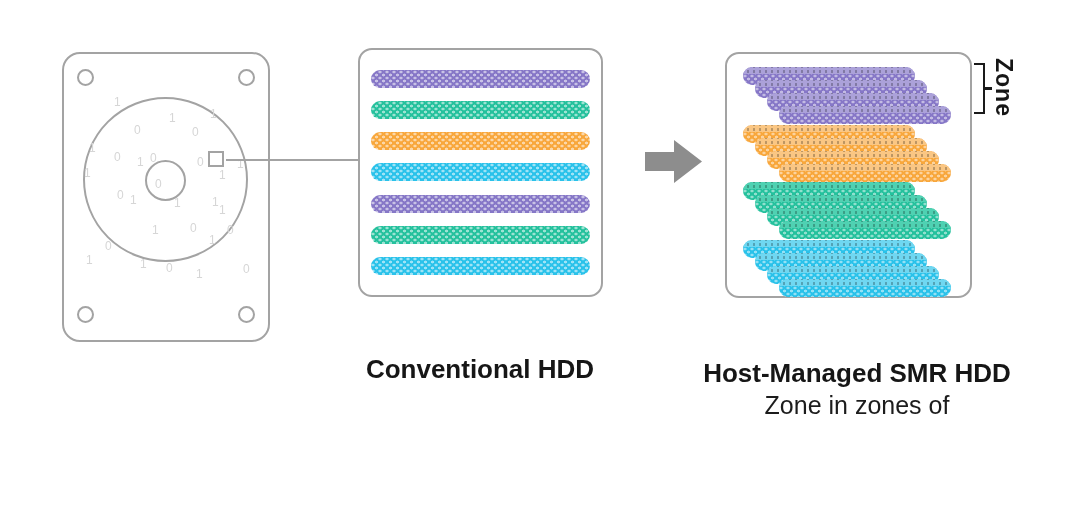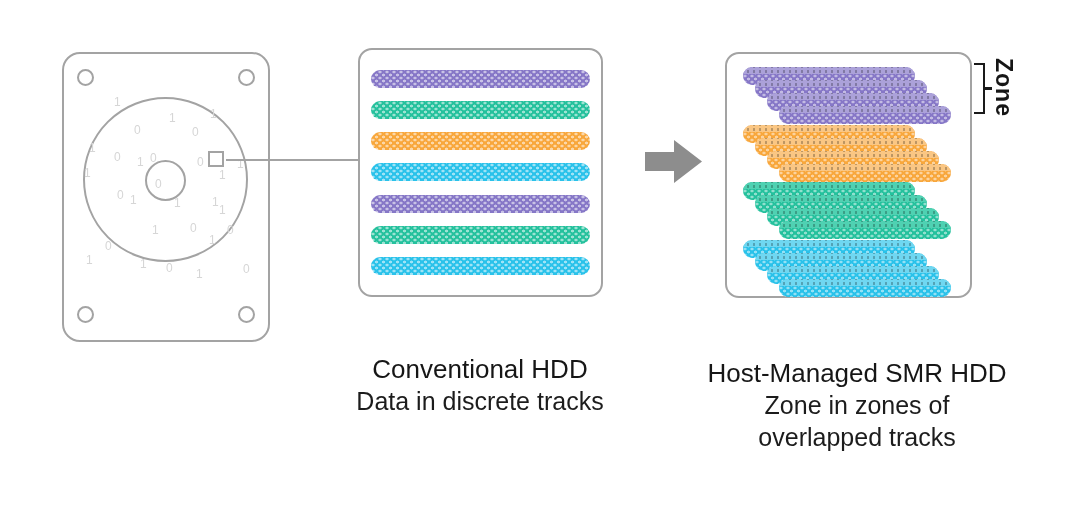--- a/index.html
+++ b/index.html
@@ -55,21 +55,21 @@
   
   .zone-bracket{position:absolute;left:974px;top:63px;width:9px;height:47px;
     border-top:2.5px solid #1a1a1a;border-right:2.5px solid #1a1a1a;border-bottom:2.5px solid #1a1a1a;}
   .zone-tick{position:absolute;left:984px;top:87px;width:8px;height:2.5px;background:#1a1a1a;}
   .zone-label{position:absolute;left:990px;top:58px;writing-mode:vertical-rl;
     font-weight:bold;font-size:23px;color:#161616;letter-spacing:1px;}
   
   .caption{position:absolute;text-align:center;color:#161616;}
   .caption-conv{left:330px;top:353px;width:300px;}
   .caption-smr{left:672px;top:357px;width:370px;}
-  .caption .title{font-weight:normal;font-size:26px;line-height:32px;}
+  .caption .title{font-weight:bold;font-size:26px;line-height:32px;}
   .caption .subtitle{font-size:25px;line-height:32px;color:#1c1c1c;}
 </style>
 </head>
 <body>
 
 <div class="canvas">
 
   <div class="hdd-case">
     <div class="screw tl"></div>
     <div class="screw tr"></div>
@@ -183,21 +183,19 @@
           <div class="strip"></div>
         </div>
       </div>
     </div>
   <div class="zone-bracket"></div>
   <div class="zone-tick"></div>
   <div class="zone-label">Zone</div>
 
   <div class="caption caption-conv">
     <div class="title">Conventional HDD</div>
-    <div class="subtitle">Data in discrete tracks</div>
   </div>
   <div class="caption caption-smr">
     <div class="title">Host-Managed SMR HDD</div>
     <div class="subtitle">Zone in zones of</div>
-    <div class="subtitle">overlapped tracks</div>
   </div>
 
 </div>
 
 </body></html>

